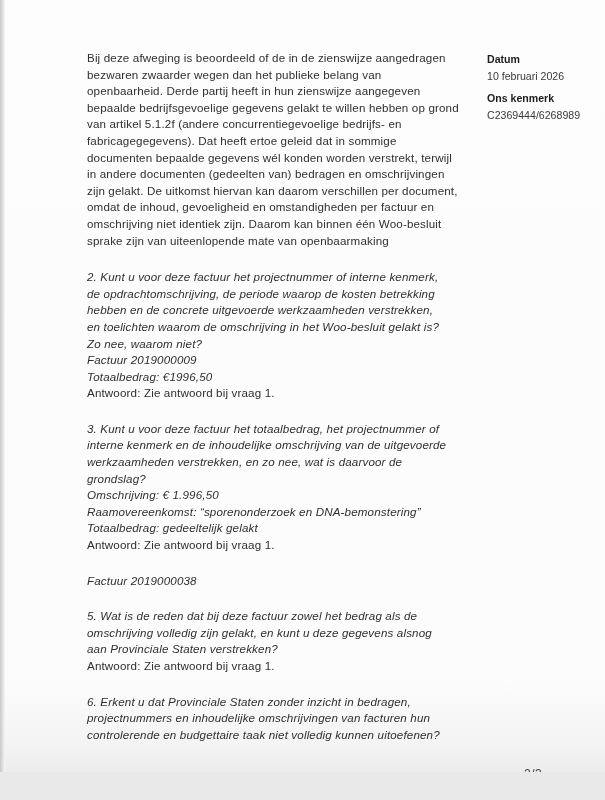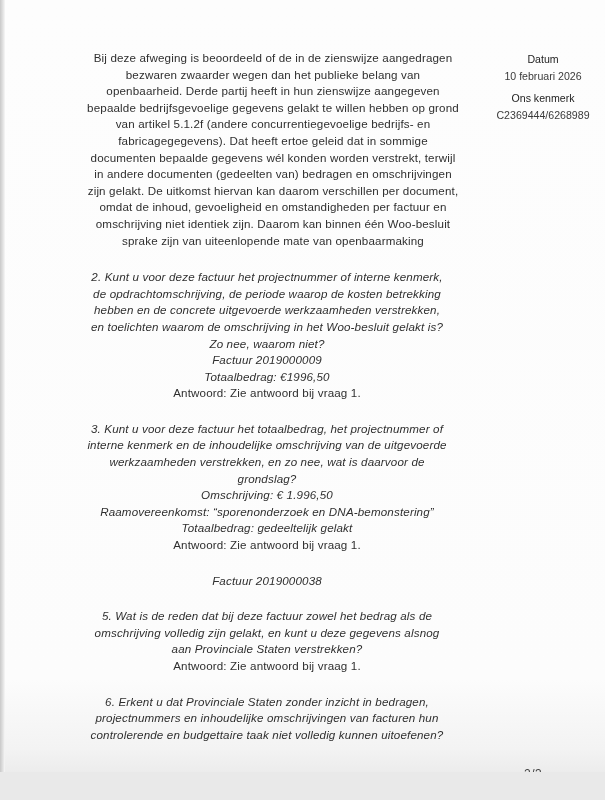--- a/index.html
+++ b/index.html
@@ -8,21 +8,20 @@
     background: #e9e9e9;
   }
   .page {
     position: relative;
     width: 605px;
     height: 772px;
     background: linear-gradient(180deg, #fdfdfd 0%, #fcfcfc 88%, #f3f3f3 97%, #ececec 100%);
     overflow: hidden;
     font-family: "Liberation Sans", sans-serif;
     color: #2f2f2f;
-    text-align: center;
   }
   .left-edge {
     position: absolute;
     left: 0; top: 0;
     width: 5px; height: 800px;
     background: linear-gradient(90deg, #c9c9c9 0%, #e3e3e3 60%, #f7f7f7 100%);
   }
   .body-col {
     position: absolute;
     left: 87px;
@@ -46,21 +45,21 @@
   }
   .meta-col {
     position: absolute;
     left: 487px;
     top: 52px;
     width: 112px;
     font-size: 10.6px;
     line-height: 14px;
   }
   .meta-label {
-    font-weight: normal;
+    font-weight: bold;
     color: #1d1d1d;
     margin-top: 8px;
   }
   .meta-label:first-child { margin-top: 0; }
   .meta-value {
     color: #3a3a3a;
     margin-top: 3px;
     margin-bottom: 6px;
     white-space: nowrap;
   }

